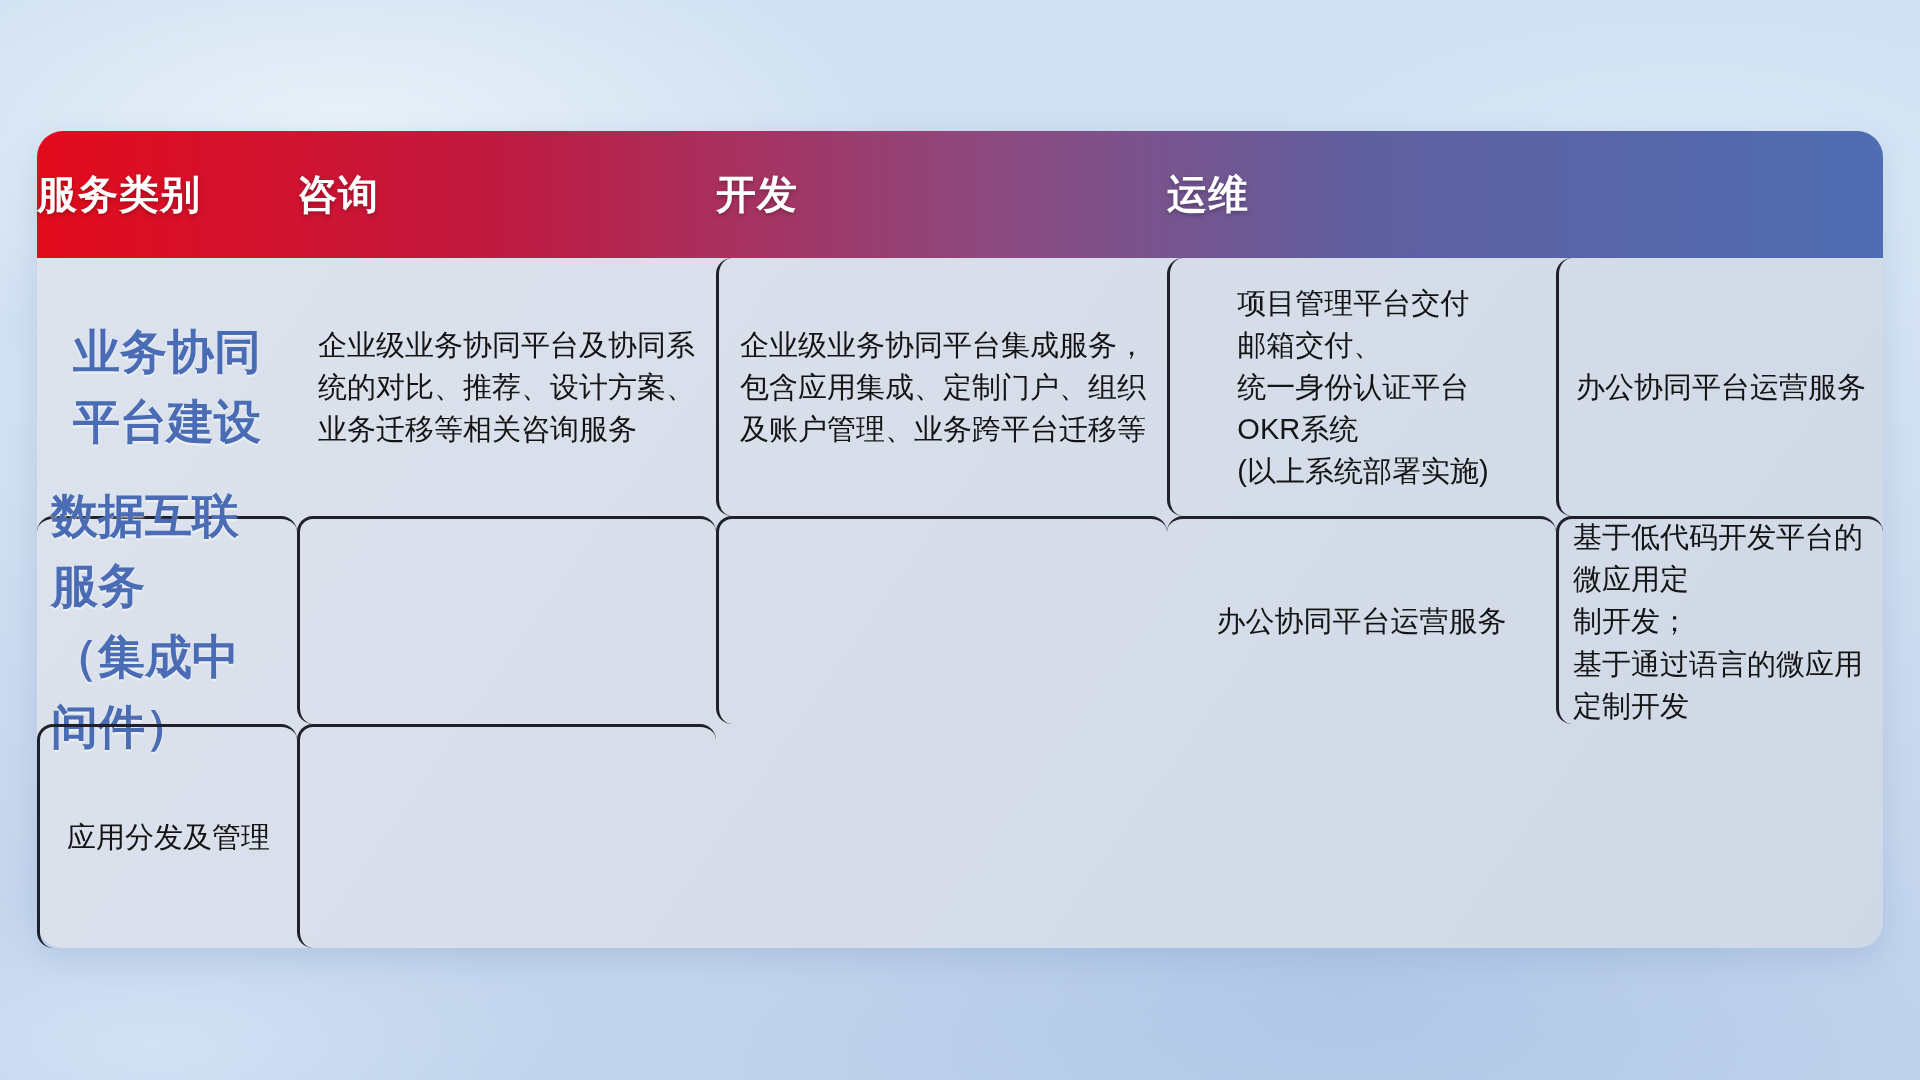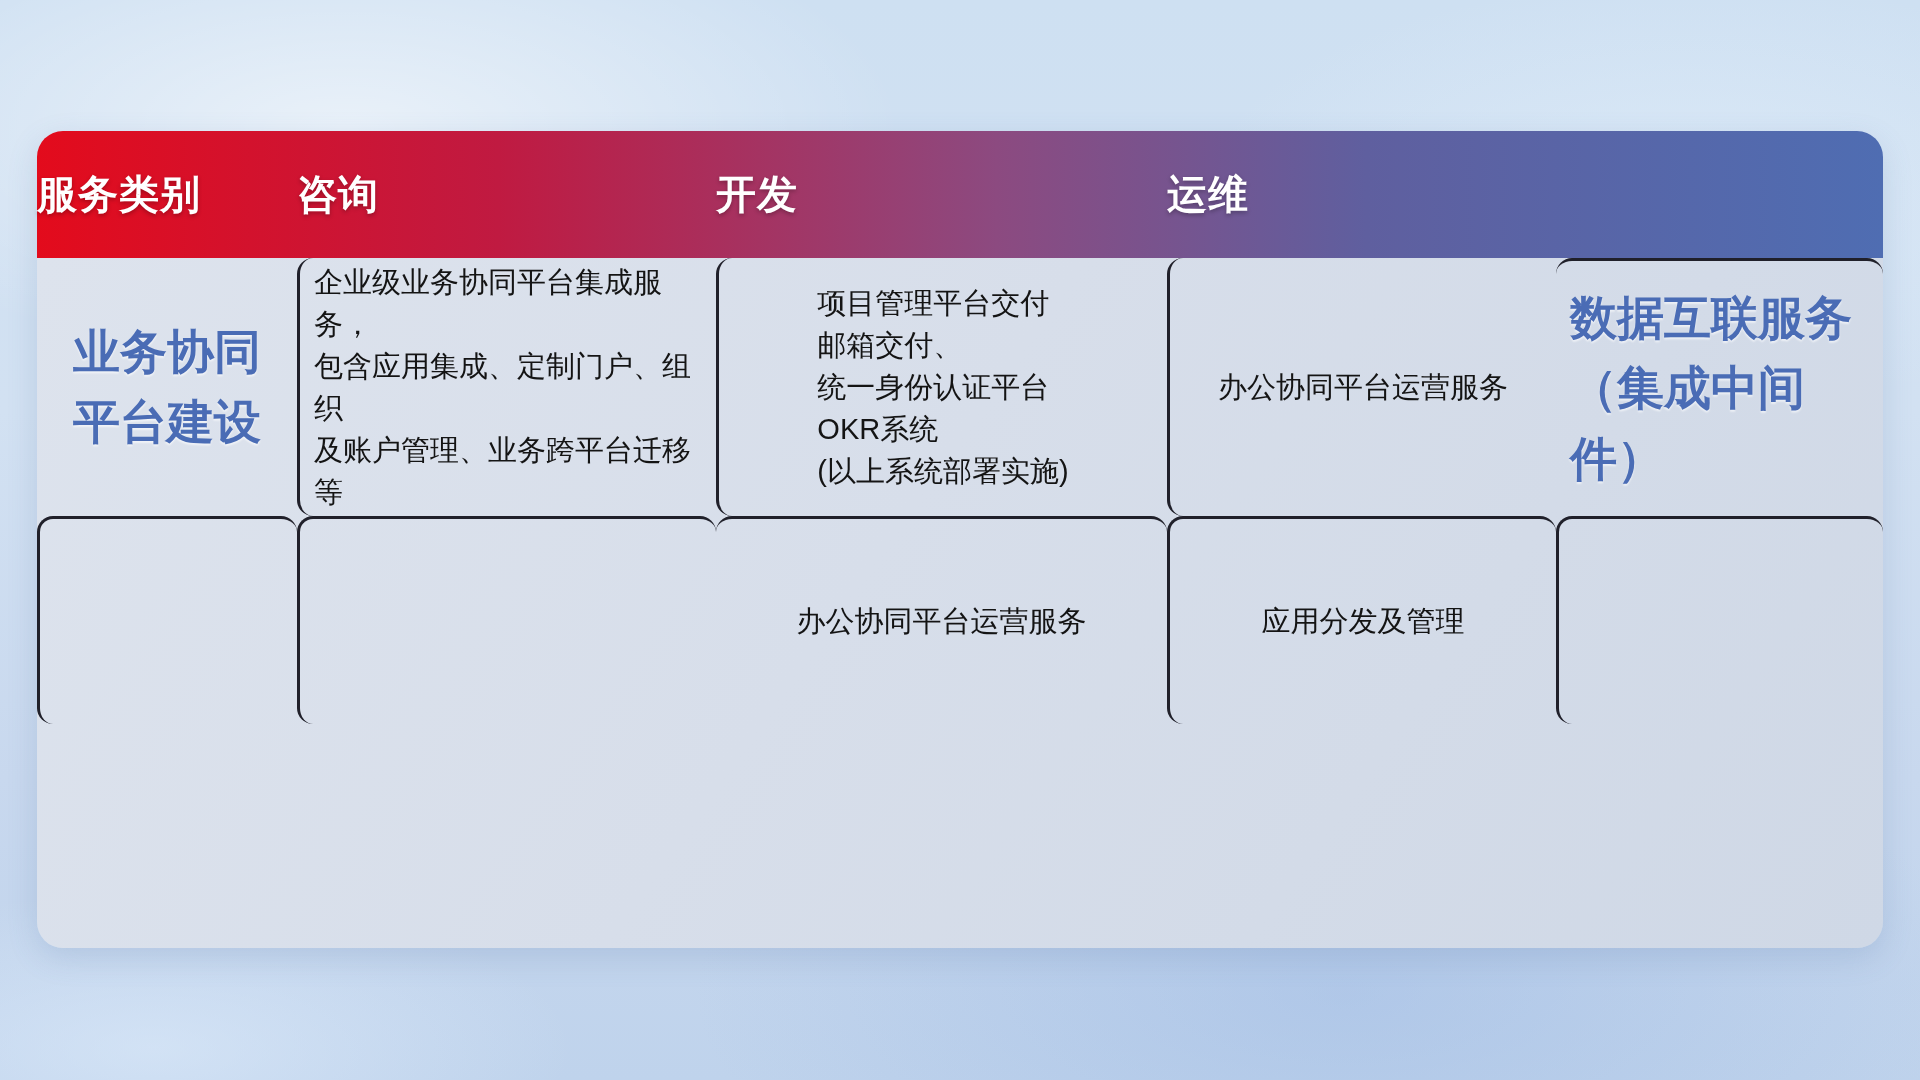--- a/index.html
+++ b/index.html
@@ -93,33 +93,39 @@
     <div class="th">服务类别</div>
     <div class="th">咨询</div>
     <div class="th">开发</div>
     <div class="th">运维</div>
   </div>
 
   <div class="table-body">
 
     <div class="td category">业务协同
 平台建设</div>
+    <div class="td">企业级业务协同平台及协同系
+统的对比、推荐、设计方案、
+业务迁移等相关咨询服务</div>
     <div class="td vline">企业级业务协同平台集成服务，
 包含应用集成、定制门户、组织
 及账户管理、业务跨平台迁移等</div>
     <div class="td vline">项目管理平台交付
 邮箱交付、
 统一身份认证平台
 OKR系统
 (以上系统部署实施)</div>
     <div class="td vline">办公协同平台运营服务</div>
 
     <div class="td category hline">数据互联服务
 （集成中间件）</div>
     <div class="td vline hline"></div>
     <div class="td vline hline"></div>
 
     <div class="td hline">办公协同平台运营服务</div>
+    <div class="td vline hline">基于低代码开发平台的微应用定
+制开发；
+基于通过语言的微应用定制开发</div>
     <div class="td vline hline">应用分发及管理</div>
     <div class="td vline hline"></div>
 
   </div>
 </div>
 
 </body></html>

